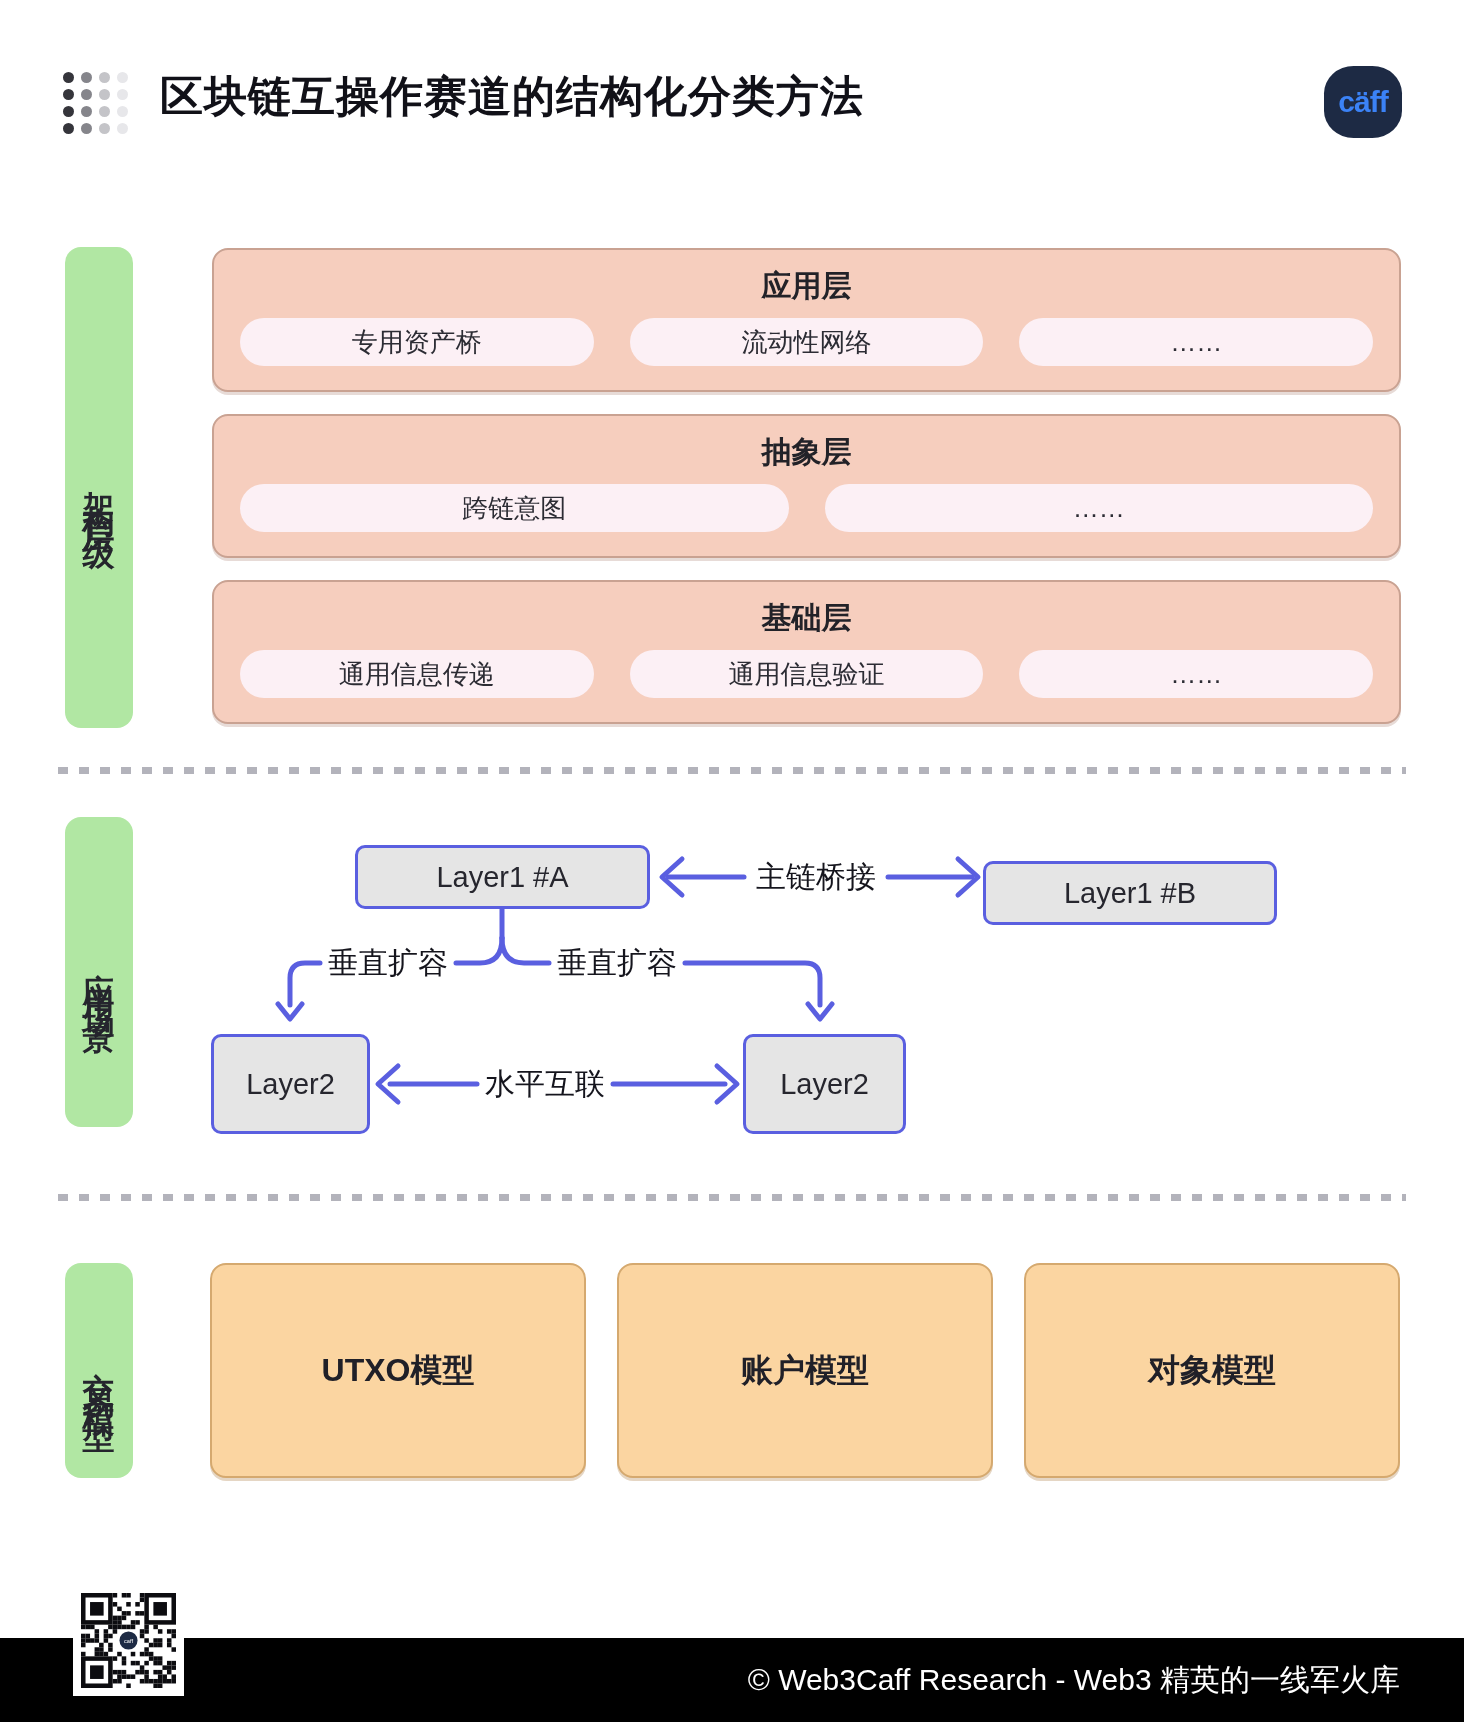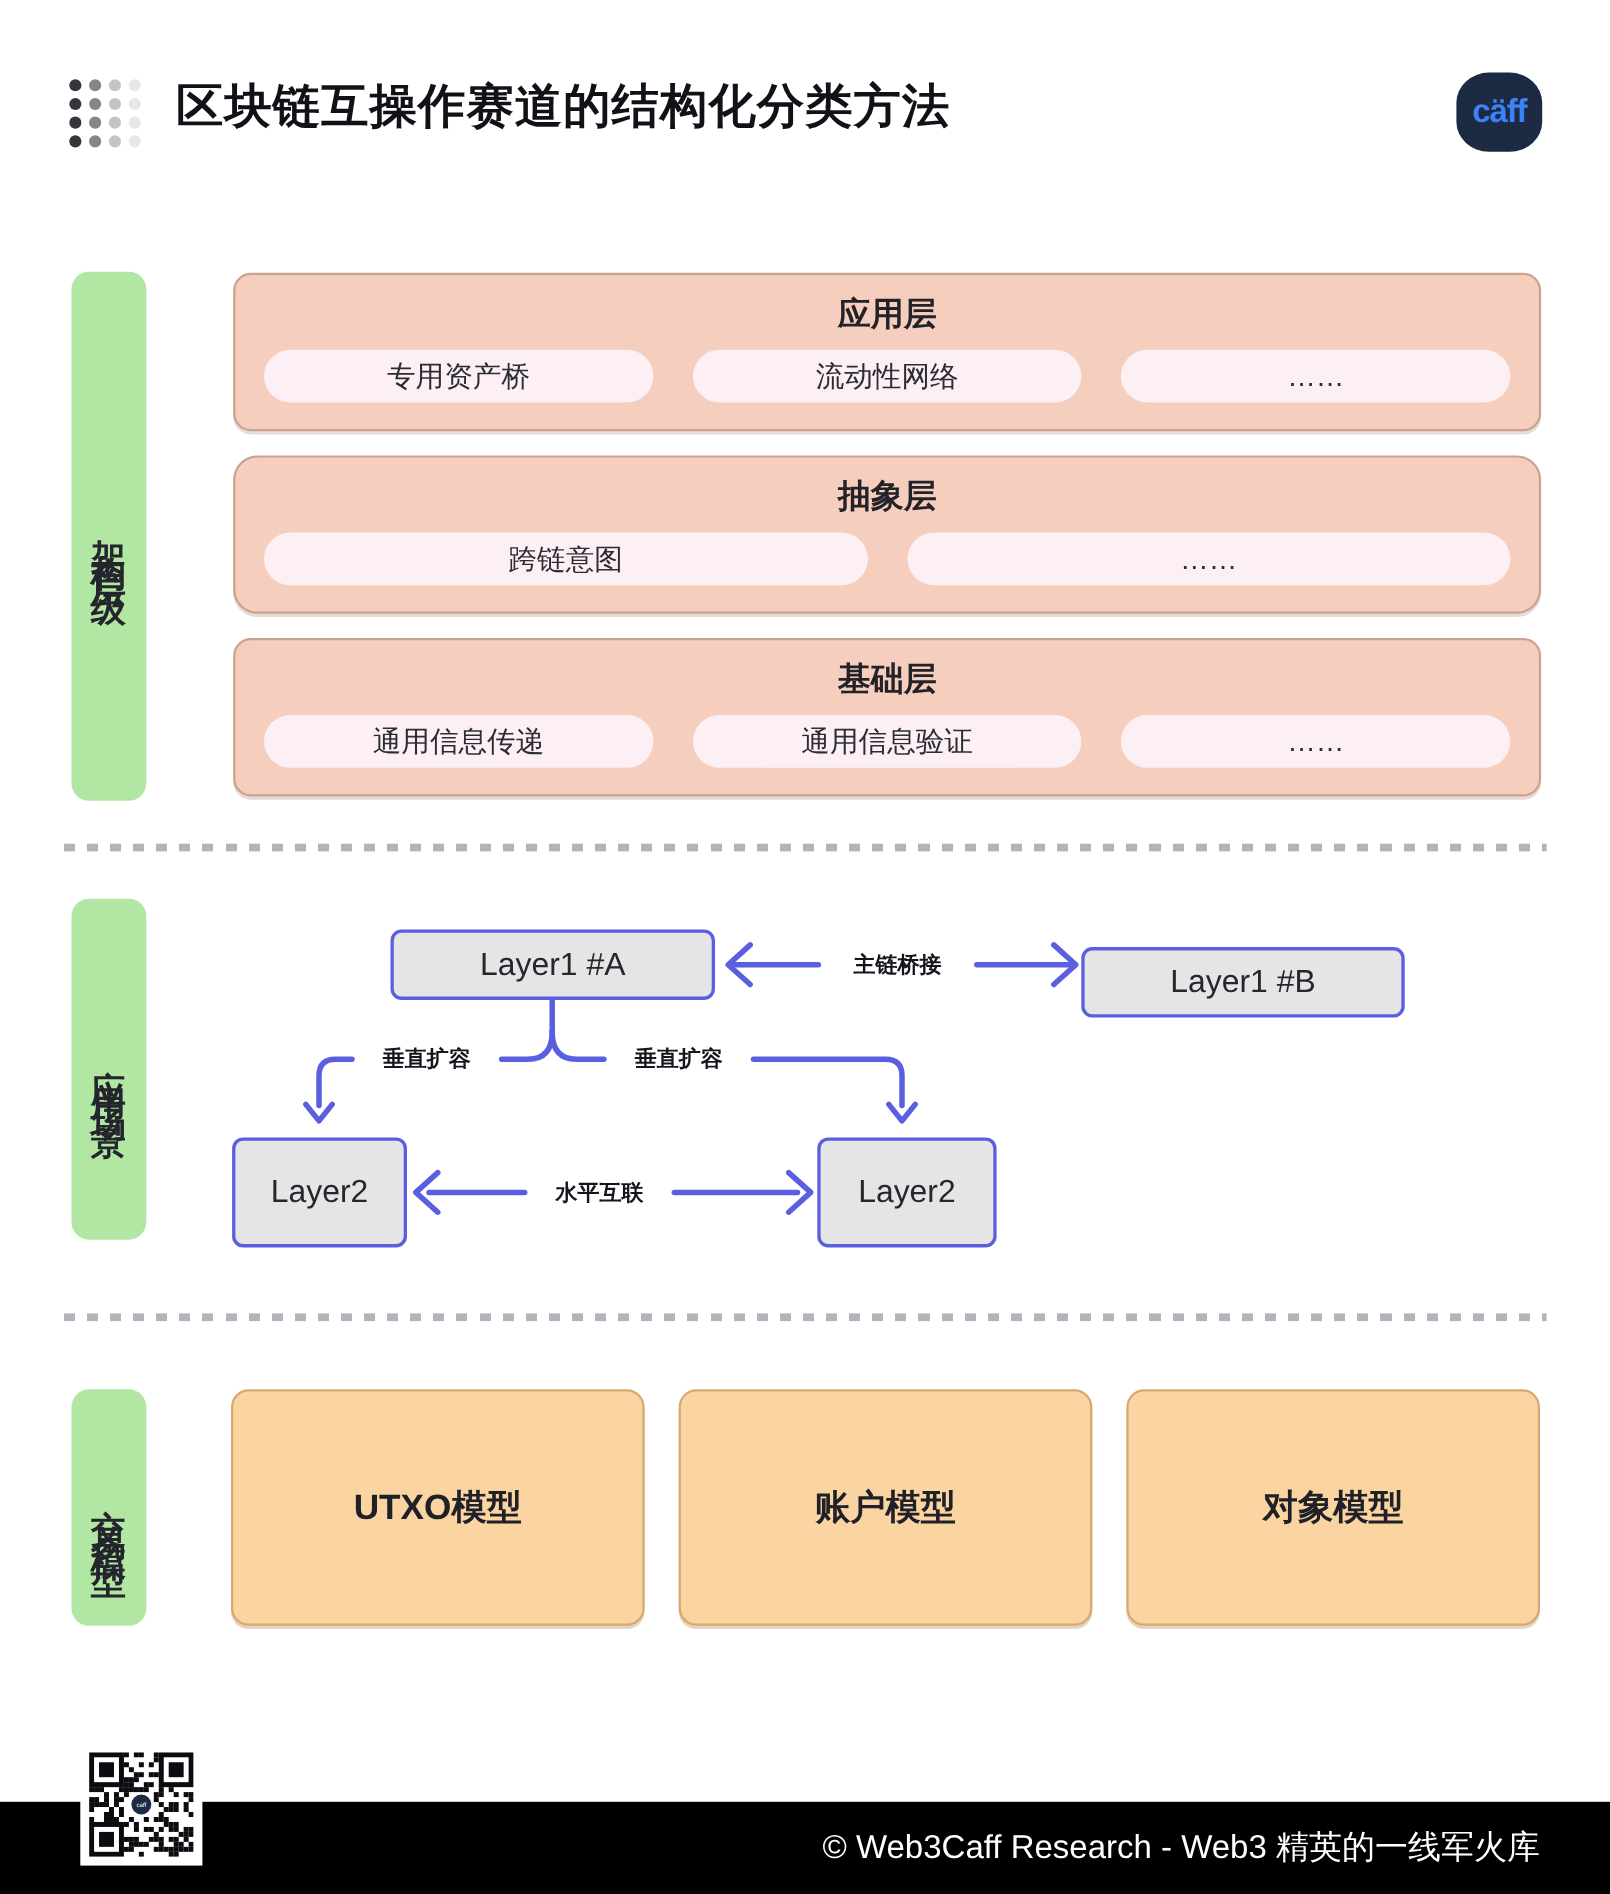--- a/index.html
+++ b/index.html
@@ -39,22 +39,22 @@
     justify-content:center; }
 
   
   .divider { position:absolute; left:58px; width:1348px; height:7px;
     background:repeating-linear-gradient(90deg,#b3b3bb 0 10px,transparent 10px 21px); }
 
   
   .node { position:absolute; border:3px solid #5a5fe0; background:#e5e5e5;
     border-radius:10px; display:flex; align-items:center; justify-content:center;
     font-size:29px; color:#26262e; box-sizing:border-box; }
-  .edge-label { position:absolute; transform:translate(-50%,-50%); font-size:20px;
-    font-weight:700; color:#15151d; white-space:nowrap;text-align:center; }
+  .edge-label { position:absolute; transform:translate(-50%,-50%); font-size:30px;
+    font-weight:400; color:#15151d; white-space:nowrap;text-align:center; }
   #connectors { position:absolute; left:0; top:0; pointer-events:none; }
 
   
   .model-box { position:absolute; top:1263px; width:376px; height:215px;
     background:#fbd5a1; border:2px solid #d5a96f; border-radius:16px;
     box-sizing:border-box; display:flex; align-items:center; justify-content:center;
     font-size:32px; font-weight:700; color:#202028;
     box-shadow:0 3px 0 rgba(170,120,60,0.3); }
 
   
@@ -97,21 +97,21 @@
 
   <div class="layer-box" style="top:248px;">
     <div class="layer-title">应用层</div>
     <div class="pill-row">
       <div class="pill">专用资产桥</div>
       <div class="pill">流动性网络</div>
       <div class="pill">……</div>
     </div>
   </div>
 
-  <div class="layer-box" style="top:414px;border-radius:22px;">
+  <div class="layer-box" style="top:414px;">
     <div class="layer-title">抽象层</div>
     <div class="pill-row">
       <div class="pill">跨链意图</div>
       <div class="pill">……</div>
     </div>
   </div>
 
   <div class="layer-box" style="top:580px;">
     <div class="layer-title">基础层</div>
     <div class="pill-row">

